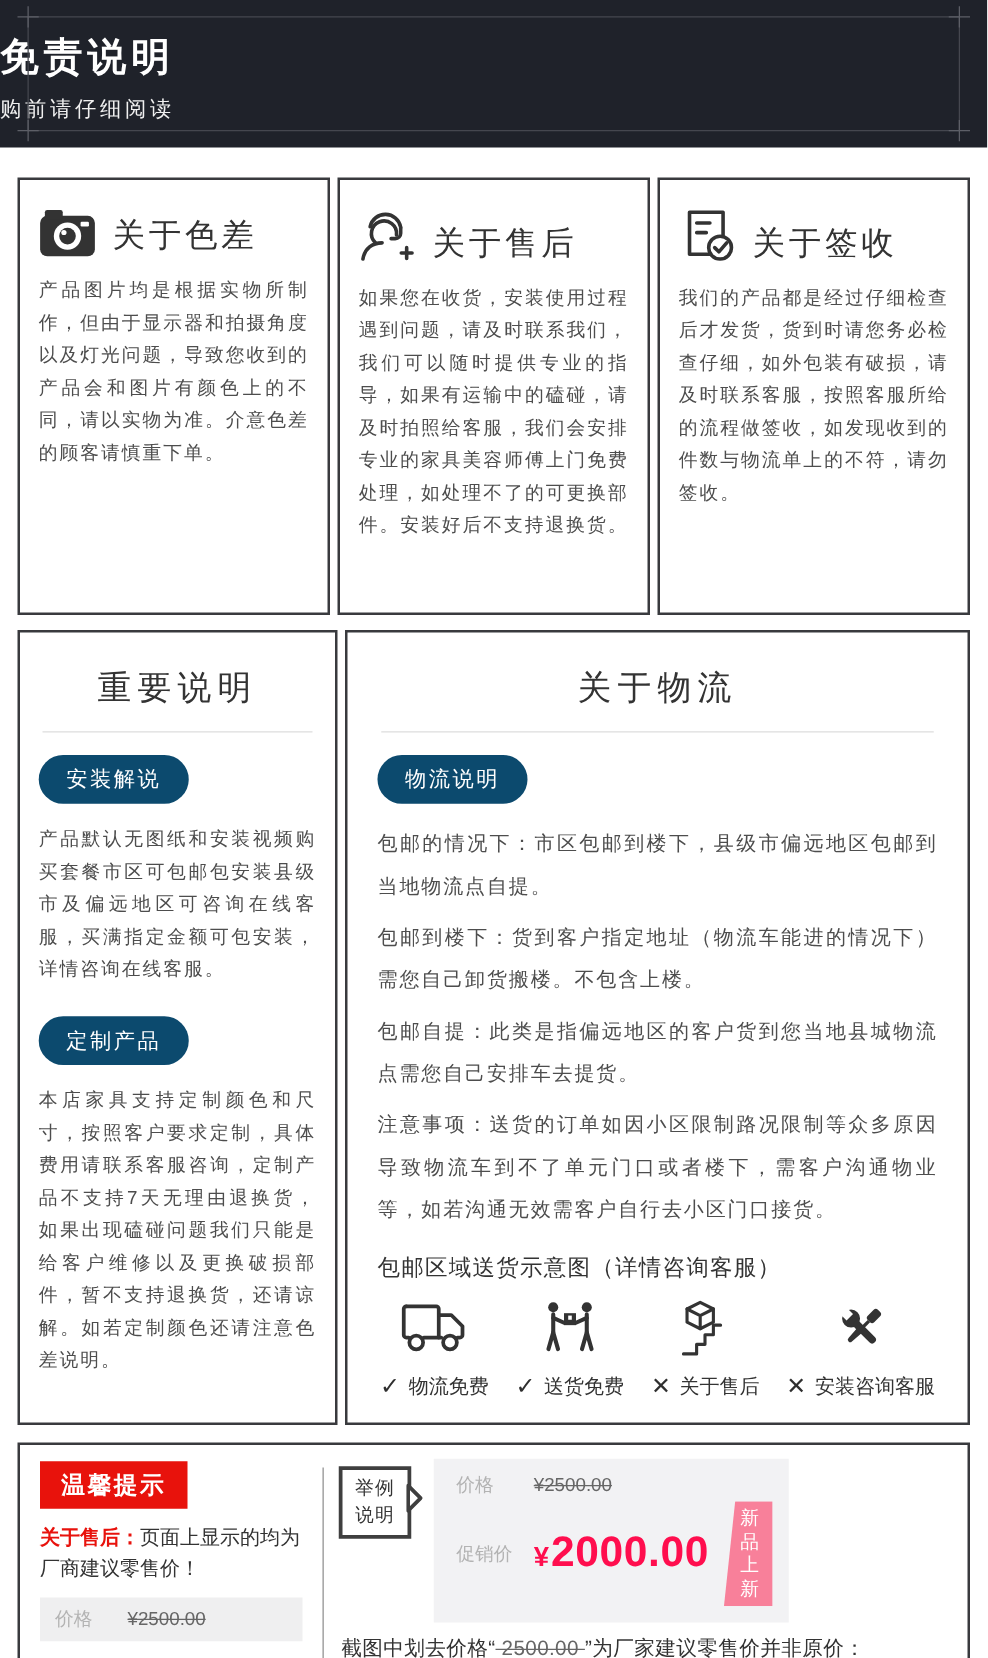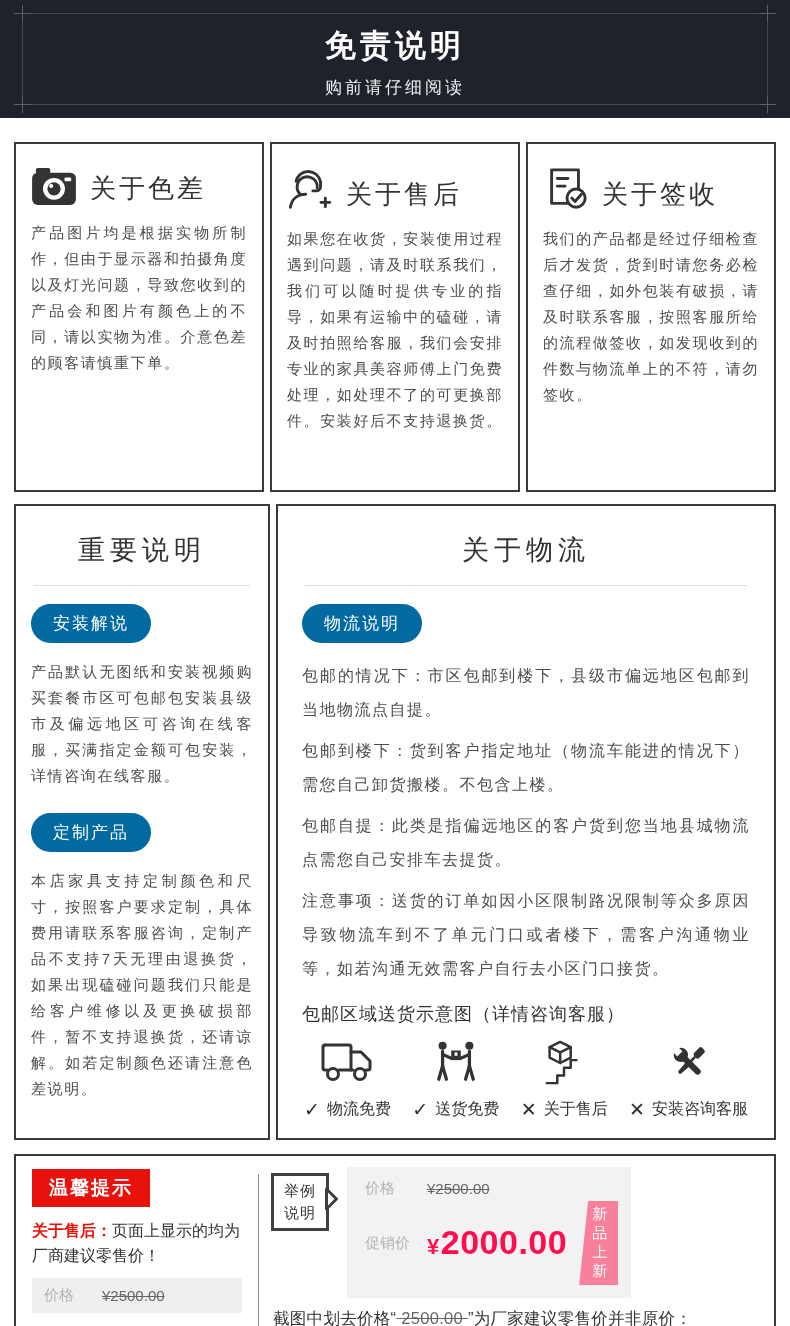--- a/index.html
+++ b/index.html
@@ -1,21 +1,21 @@
 <!DOCTYPE html>
 <html><head>
 <meta charset="utf-8">
 <style>
   * { box-sizing: border-box; }
   html,body { margin:0; padding:0; background:#fff; }
   body { font-family:"Liberation Sans","DejaVu Sans",sans-serif; width:790px; }
   .page { width:790px; background:#fff; overflow:hidden; }
 
   
-  .hdr { position:relative; height:118px; background:#1f222a; color:#fff; text-align:center; }
+  .hdr { position:relative; height:118px; background:#1f222a; color:#fff; text-align:left; }
   .hdr-frame { position:absolute; left:22px; right:22px; top:13px; bottom:13px;
                border:1px solid #45474f; pointer-events:none; }
   .reg { position:absolute; width:17px; height:17px; }
   .reg::before { content:''; position:absolute; left:0; right:0; top:8px; height:1px; background:#5d5f67; }
   .reg::after  { content:''; position:absolute; top:0; bottom:0; left:8px; width:1px; background:#5d5f67; }
   .reg.tl { left:14px; top:5px; } .reg.tr { right:14px; top:5px; }
   .reg.bl { left:14px; bottom:5px; } .reg.br { right:14px; bottom:5px; }
   .hdr h1 { margin:0; padding-top:25px; font-size:31px; letter-spacing:4px; font-weight:bold; }
   .hdr p  { margin:9px 0 0; font-size:17px; letter-spacing:3px; color:#f0f0f0; }
 
@@ -31,21 +31,21 @@
   .body-txt { margin:0; font-size:15px; color:#4d4d4d; line-height:26px;
               letter-spacing:1.6px; text-align:justify; }
 
   
   .mid { margin-top:12px; }
   .important-card { width:256px; padding:16px 15px; }
   .logistics-card { flex:1; padding:16px 24px 12px; }
   .center-title { margin:10px 0 0; text-align:center; font-size:27px; color:#333;
                   font-weight:500; letter-spacing:5px; }
   .divider { border-bottom:1px solid #ddd; margin:17px 3px 14px; }
-  .pill { display:inline-block; background:#0369a1; color:#fff; font-size:17px;
+  .pill { display:inline-block; background:#0c4a6e; color:#fff; font-size:17px;
           letter-spacing:2px; padding:8px 22px; border-radius:21px; margin:4px 0 6px; }
   .important-card .body-txt { margin:10px 0 20px; }
   .log-p { margin:0 0 7px; font-size:16px; color:#4d4d4d; line-height:34px;
            letter-spacing:1.5px; text-align:justify; }
   .diagram-title { margin:16px 0 14px; font-size:18px; font-weight:normal; color:#333; letter-spacing:1px; }
   .services { display:flex; justify-content:space-between; padding:0 2px; }
   .service { display:flex; flex-direction:column; align-items:center; gap:12px; }
   .service svg { display:block; }
   .service-label { display:flex; align-items:center; gap:7px; font-size:16px; color:#333; }
   .mark { font-size:19px; color:#2f2f2f; }

